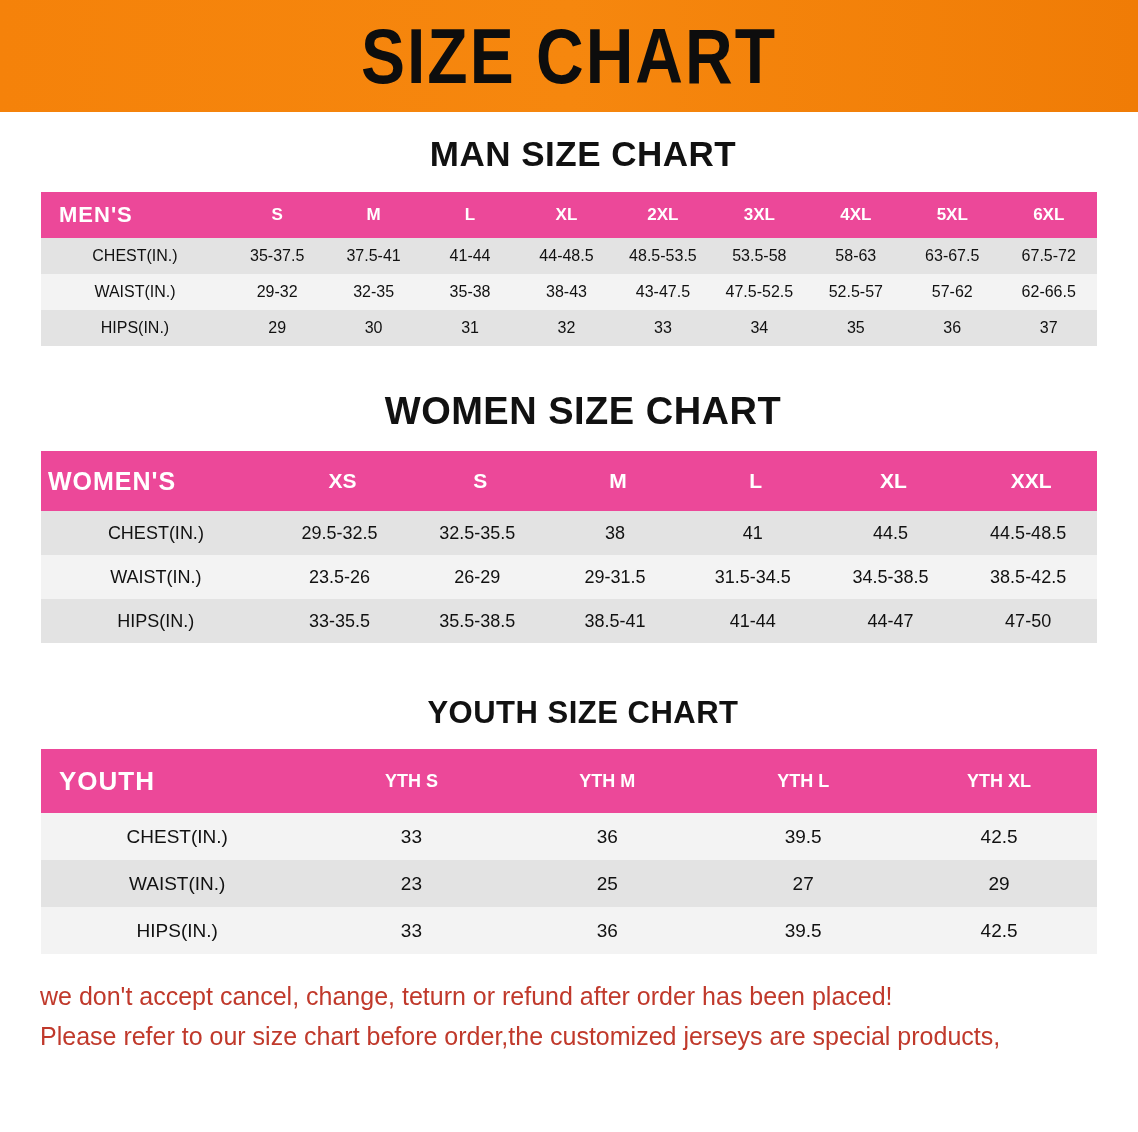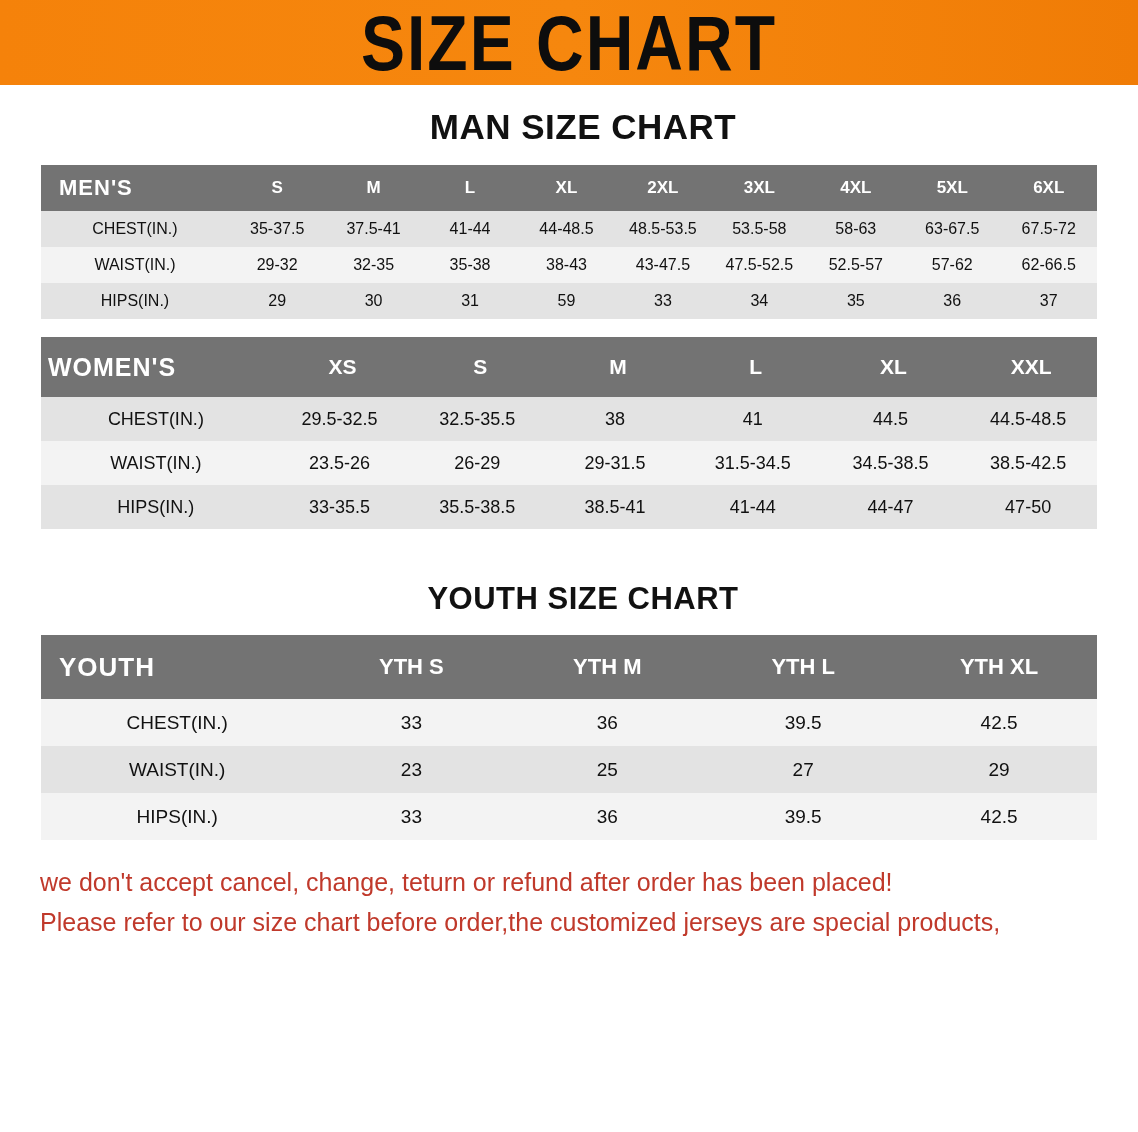--- a/index.html
+++ b/index.html
@@ -18,21 +18,21 @@
   .page {
     position: relative;
     width: 1138px;
     height: 1132px;
     background: #ffffff;
     box-sizing: border-box;
   }
 
   
   .banner {
-    height: 85px;
+    height: 112px;
     background: linear-gradient(90deg, #f5820a 0%, #f6870e 50%, #f07c06 100%);
     display: flex;
     align-items: center;
     justify-content: center;
   }
   .banner-title {
     font-family: "Liberation Sans", sans-serif;
     font-weight: bold;
     font-size: 66px;
     letter-spacing: 2px;
@@ -64,21 +64,21 @@
     table-layout: fixed;
   }
   table.size th, table.size td {
     text-align: center;
     font-family: "Liberation Sans", sans-serif;
     color: #111;
     white-space: nowrap;
   }
   
   table.size thead tr {
-    background: #737373;
+    background: #ec4899;
   }
   table.size thead th {
     color: #ffffff;
     font-weight: bold;
   }
   table.size thead th.lead {
     text-align: left;
     padding-left: 18px;
     letter-spacing: 1px;
   }
@@ -98,21 +98,21 @@
   .men-wrap table.size tbody td.lead { font-size: 16px; }
 
   
   .women-wrap { width: 1056px; margin-top: 18px; }
   .women-wrap table.size thead th { font-size: 21px; height: 58px; padding-left: 7px; }
   .women-wrap table.size thead th.lead { font-size: 25px; }
   .women-wrap table.size tbody td { font-size: 18px; height: 42px; }
 
   
   .youth-wrap { width: 1056px; margin-top: 18px; }
-  .youth-wrap table.size thead th { font-size: 22px; height: 62px; }
+  .youth-wrap table.size thead th { font-size: 18px; height: 62px; }
   .youth-wrap table.size thead th.lead { font-size: 26px; margin-top: 12px; }
   .youth-wrap table.size tbody td { font-size: 19px; height: 45px; }
 
   
   .note {
     margin: 22px 40px 0 40px;
     color: #c0392b;
     font-family: "Liberation Sans", sans-serif;
     font-size: 25px;
     line-height: 1.6;
@@ -168,31 +168,32 @@
             <td>47.5-52.5</td>
             <td>52.5-57</td>
             <td>57-62</td>
             <td>62-66.5</td>
           </tr>
           <tr class="odd">
             <td class="lead" style="width: 16%;">HIPS(IN.)</td>
             <td>29</td>
             <td>30</td>
             <td>31</td>
-            <td>59</td>
+            <td>32</td>
             <td>33</td>
             <td>34</td>
             <td>35</td>
             <td>36</td>
             <td>37</td>
           </tr>
         </tbody>
     </table>
   </div>
 
+  <div class="section-title title-women">WOMEN SIZE CHART</div>
   <div class="table-wrap women-wrap">
     <table class="size">
       <thead>
         <tr id="women-head-row">
             <th class="lead" style="width: 21%;">WOMEN'S</th>
             <th>XS</th>
             <th>S</th>
             <th>M</th>
             <th>L</th>
             <th>XL</th>

